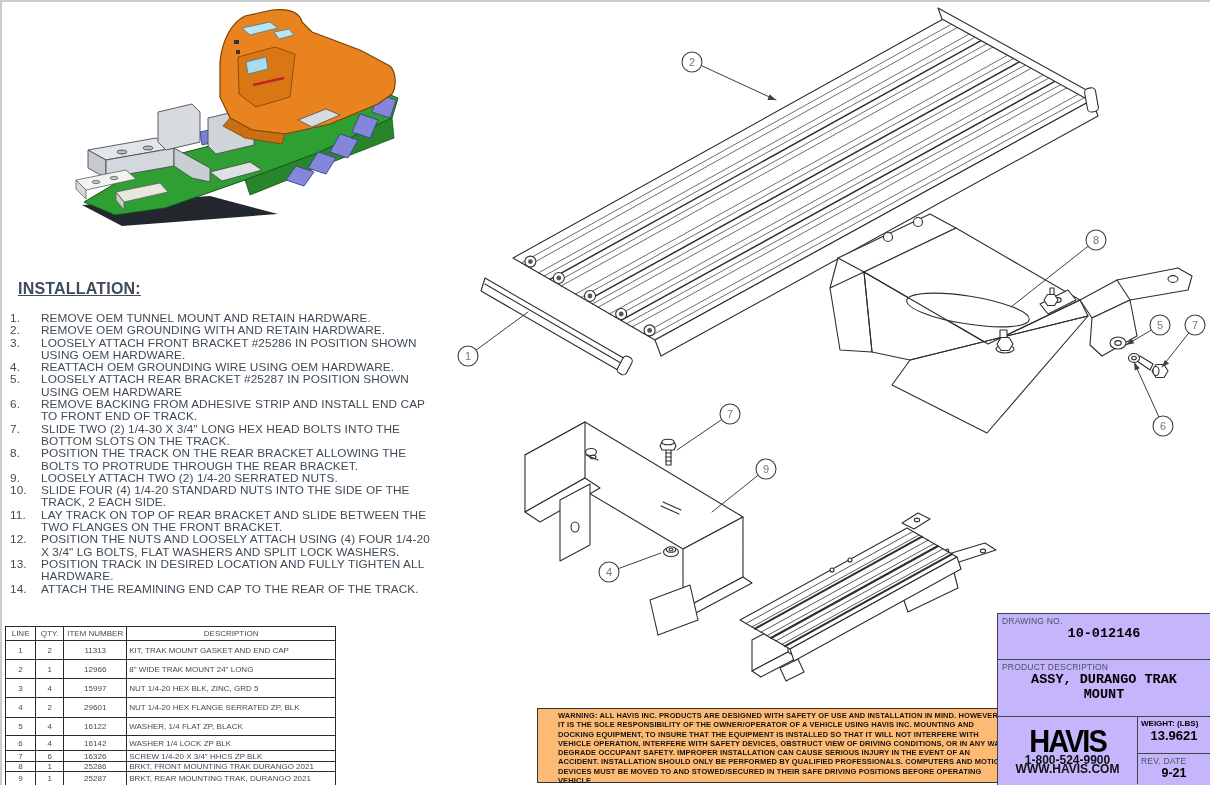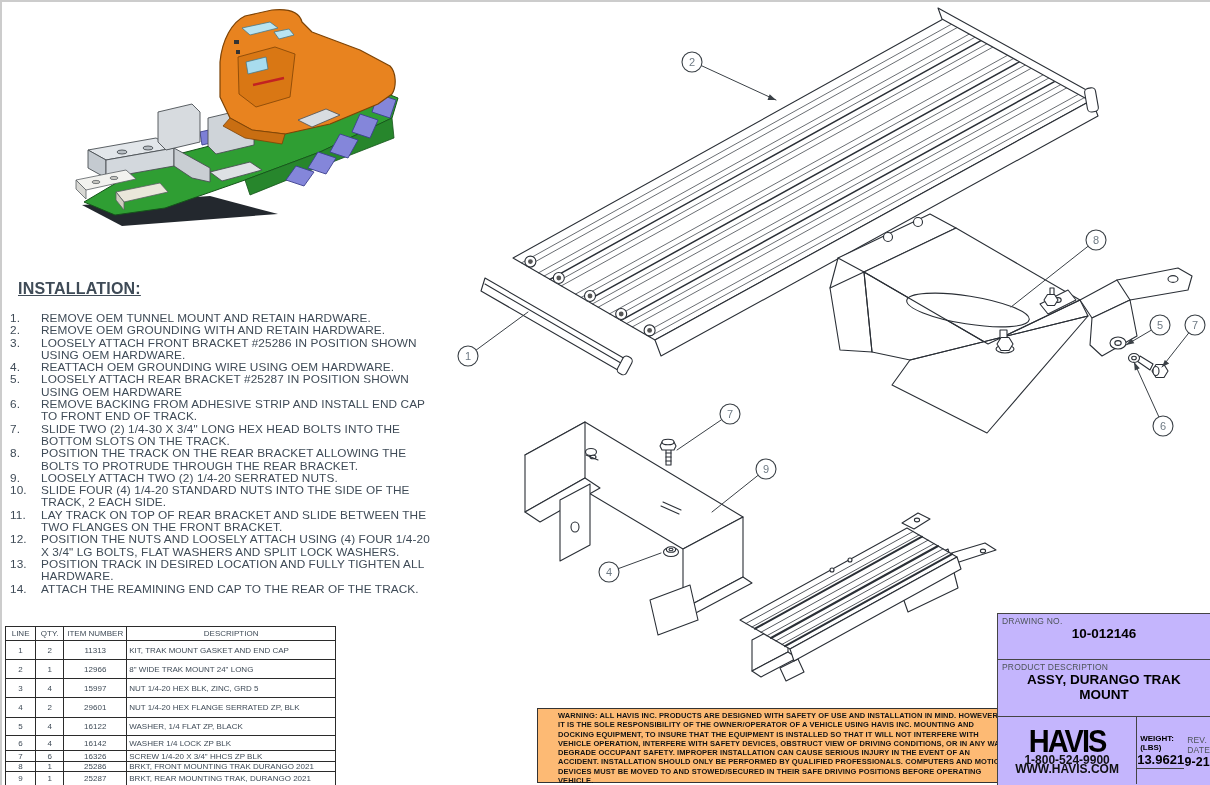--- a/index.html
+++ b/index.html
@@ -33,29 +33,29 @@
   
   .warning{
     position:absolute;left:537px;top:708px;width:451px;height:69px;
     border:1px solid #333;background:#fdba74;padding:2px 20px;
     font-size:7.5px;font-weight:bold;line-height:9.3px;color:#141414;letter-spacing:.1px;
   }
   
   .tblock{position:absolute;left:997px;top:613px;width:212px;height:171px;background:#c4b5fd;border:1px solid #444;border-right:none;}
   .tb-row{border-bottom:1px solid #444;position:relative;}
   .tb-label{font-size:8.5px;color:#4c5358;padding:2px 0 0 4px;letter-spacing:.2px;}
-  .tb-value{font-size:13.5px;font-weight:bold;color:#000;text-align:center;}
+  .tb-value{font-size:13.5px;font-weight:bold;color:#000;text-align:center;font-family:Liberation Mono, monospace;}
   .tb-drawing{height:45px;}
   .tb-product{height:56px;}
   .tb-product .tb-value{line-height:14.5px;padding:1px 14px 0 14px;}
   .tb-bottom{height:67px;display:flex;border-bottom:none;}
   .tb-brand{width:139px;border-right:1px solid #444;display:flex;flex-direction:column;align-items:center;justify-content:center;}
   .brand-name{font-size:29px;font-weight:bold;letter-spacing:-2px;color:#000;line-height:28px;transform:scaleY(1.05);}
   .brand-phone,.brand-web{font-size:12px;font-weight:bold;color:#111;line-height:8.5px;}
-  .tb-meta{flex:1;display:flex;flex-direction:row;align-items:center;}
+  .tb-meta{flex:1;display:flex;flex-direction:column;}
   .tb-weight{height:36px;border-bottom:1px solid #444;}
   .tb-weight .wlabel{font-size:8px;font-weight:bold;color:#000;padding:2px 0 0 3px;}
   .tb-weight .wvalue{font-size:13px;font-weight:bold;text-align:center;}
   .tb-rev .tb-label{padding-left:3px;}
   .tb-rev .rvalue{font-size:12.5px;font-weight:bold;text-align:center;}
 </style>
 </head>
 <body>
 
 <div class="sheet">

